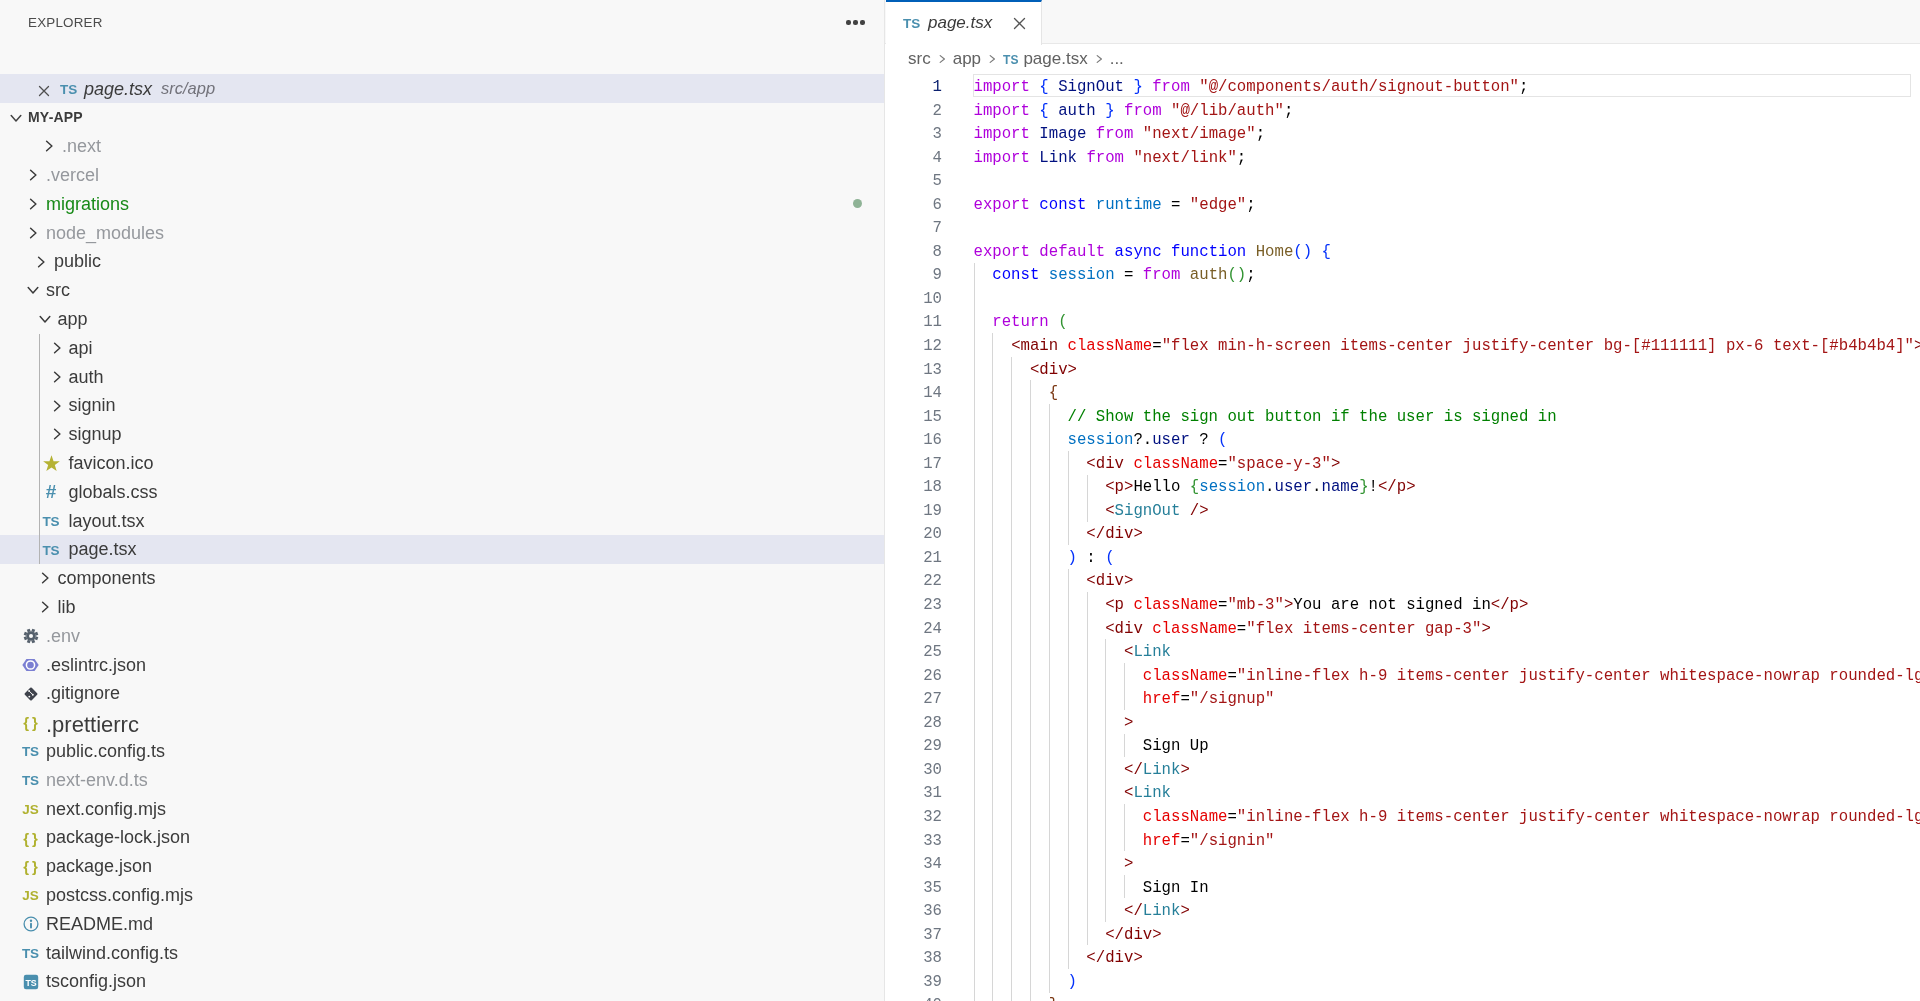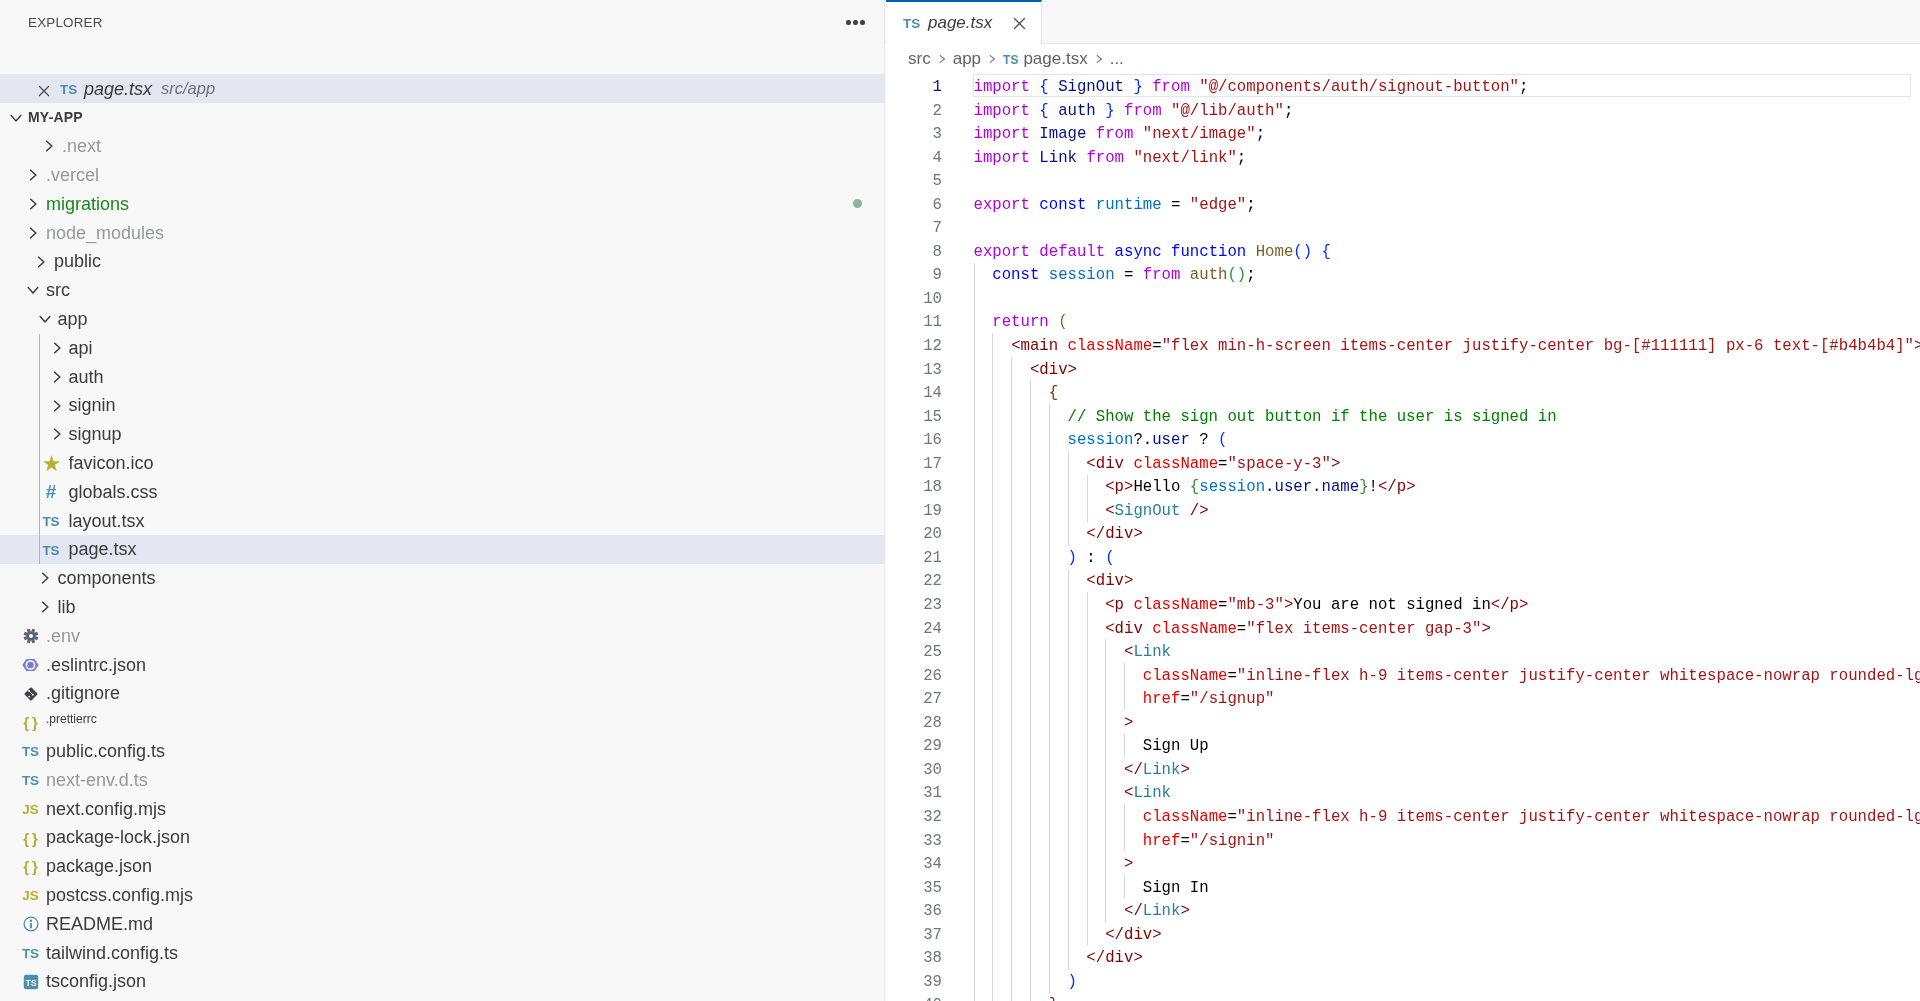--- a/index.html
+++ b/index.html
@@ -183,21 +183,21 @@
           <circle cx="9.8" cy="8.7" r="0.95" fill="#f8f8f8"></circle>
           <circle cx="6.3" cy="10.6" r="0.95" fill="#f8f8f8"></circle>
         </svg>
       </span>
       <span style="position:absolute;left:46px;top:4.2px;font-size:18px;color:#3b3b3b;">.gitignore</span>
     </div>
     <div style="position:absolute;left:0;top:708.0px;width:100%;height:28.8px;">
       <span style="position:absolute;left:22px;top:6.4px;width:17px;text-align:center;display:inline-flex;align-items:center;justify-content:center;height:17px;">
         <span style="font-weight:700;color:#b0b12f;font-size:15px;font-family:'Liberation Sans',sans-serif;">{<span style="display:inline-block;width:3px;"></span>}</span>
       </span>
-      <span style="position:absolute;left:46px;top:4.2px;font-size:12px;color:#3b3b3b;">.prettierrc</span>
+      <span style="position:absolute;left:46px;top:4.2px;font-size:22px;color:#3b3b3b;">.prettierrc</span>
     </div>
     <div style="position:absolute;left:0;top:736.8px;width:100%;height:28.8px;">
       <span style="position:absolute;left:22px;top:6.4px;width:17px;text-align:center;display:inline-flex;align-items:center;justify-content:center;height:17px;">
         <span style="font-weight:700;color:#4a8fae;font-size:13.5px;letter-spacing:0;font-family:'Liberation Sans',sans-serif;">TS</span>
       </span>
       <span style="position:absolute;left:46px;top:4.2px;font-size:18px;color:#3b3b3b;">public.config.ts</span>
     </div>
     <div style="position:absolute;left:0;top:765.6px;width:100%;height:28.8px;">
       <span style="position:absolute;left:22px;top:6.4px;width:17px;text-align:center;display:inline-flex;align-items:center;justify-content:center;height:17px;">
         <span style="font-weight:700;color:#4a8fae;font-size:13.5px;letter-spacing:0;font-family:'Liberation Sans',sans-serif;">TS</span>

